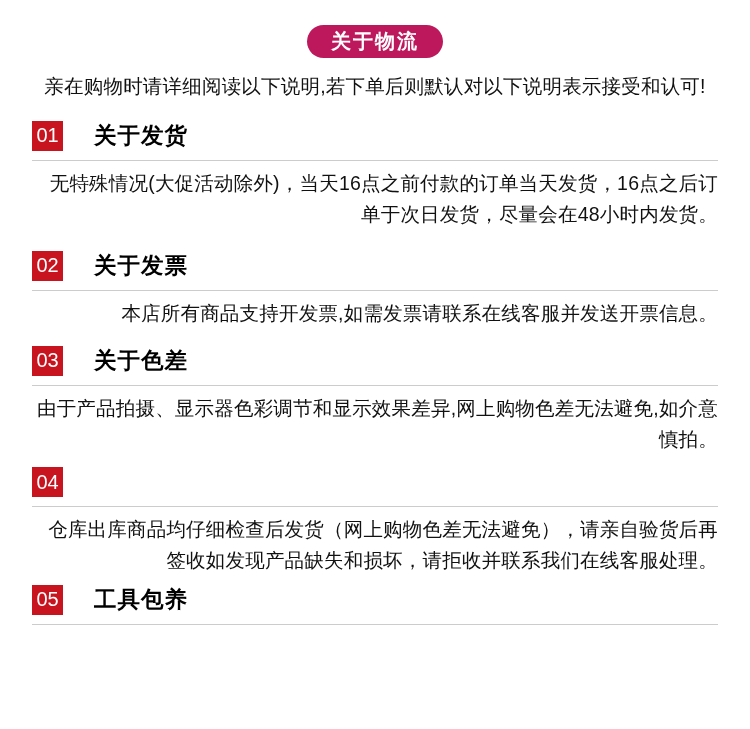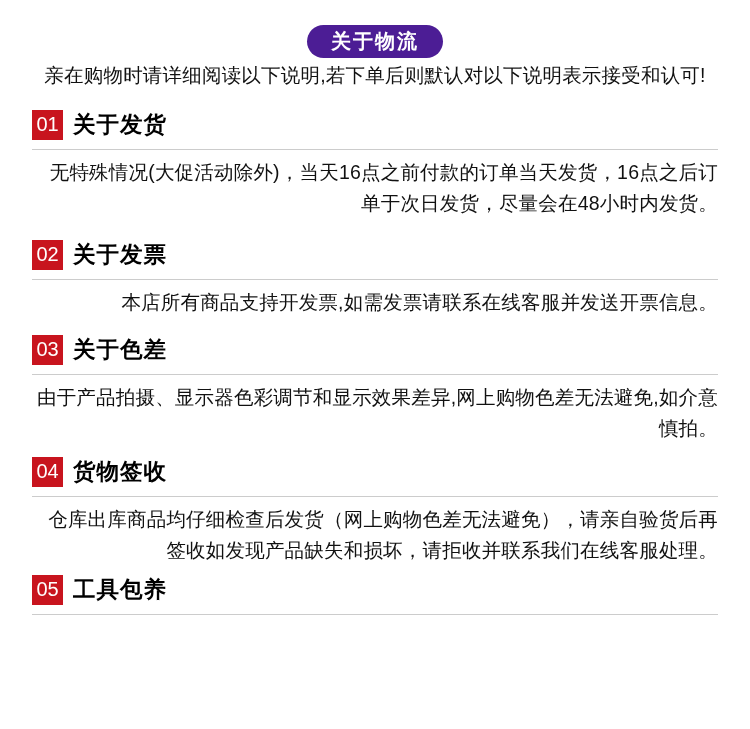--- a/index.html
+++ b/index.html
@@ -10,22 +10,22 @@
   }
   .page {
     width: 750px;
     height: 729px;
     background: #ffffff;
     overflow: hidden;
   }
   
   .header-badge {
     width: fit-content;
-    margin: 25px auto 4px auto;
-    background: #4c1d95;
+    margin: 25px auto 15px auto;
+    background: #be185d;
     color: #ffffff;
     font-size: 20px;
     font-weight: bold;
     letter-spacing: 2px;
     padding: 0 24px;
     height: 33px;
     line-height: 33px;
     border-radius: 17px;
     text-align: center;
   }
@@ -39,21 +39,21 @@
   }
   
   .content { padding: 0 32px; }
   .section { margin-top: 20px; }
   .section:nth-of-type(3) { margin-top: 16px; }
   .section:nth-of-type(4) { margin-top: 12px; }
   .section:nth-of-type(5) { margin-top: 8px; }
   .section-header {
     display: flex;
     align-items: center;
-    gap: 10px;
+    gap: 31px;
   }
   .num-badge {
     width: 31px;
     height: 30px;
     background: #c8141e;
     color: #ffffff;
     font-size: 20px;
     display: flex;
     align-items: center;
     justify-content: center;
@@ -115,21 +115,20 @@
         <span class="num-badge">03</span>
         <span class="section-title">关于色差</span>
       </div>
       <hr class="rule">
       <p class="section-body">由于产品拍摄、显示器色彩调节和显示效果差异,网上购物色差无法避免,如介意慎拍。</p>
     </div>
 
     <div class="section">
       <div class="section-header">
         <span class="num-badge">04</span>
-        <span class="section-title">货物签收</span>
       </div>
       <hr class="rule">
       <p class="section-body">仓库出库商品均仔细检查后发货（网上购物色差无法避免），请亲自验货后再签收如发现产品缺失和损坏，请拒收并联系我们在线客服处理。</p>
     </div>
 
     <div class="section">
       <div class="section-header">
         <span class="num-badge">05</span>
         <span class="section-title">工具包养</span>
       </div>

